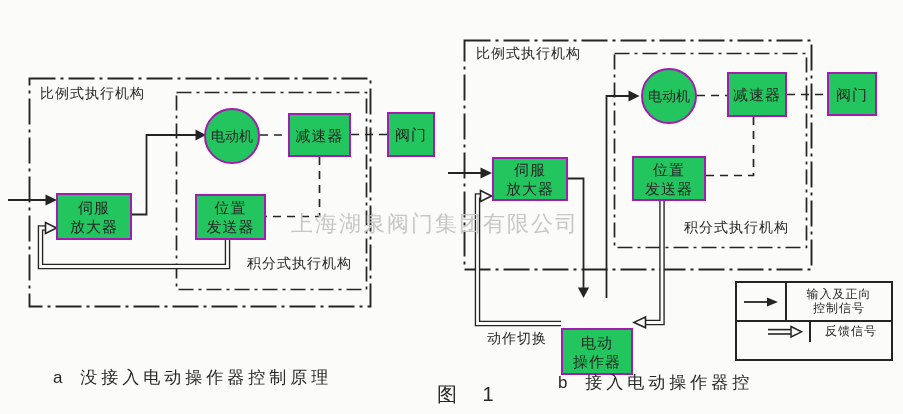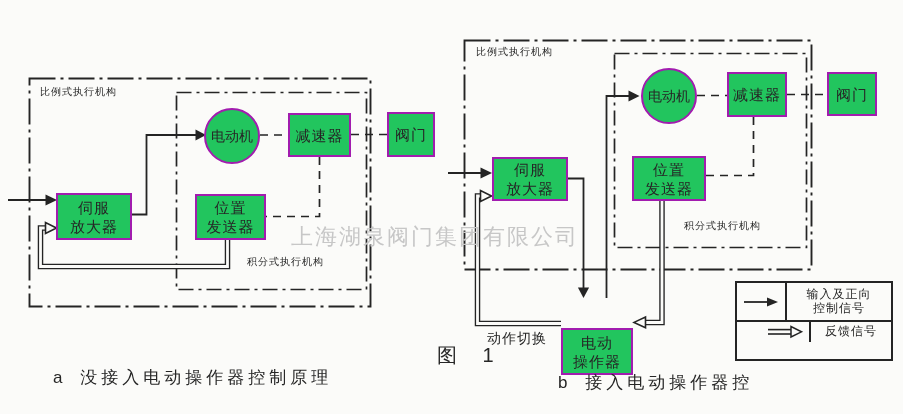--- a/index.html
+++ b/index.html
@@ -8,41 +8,41 @@
     background:#fbfbf9;color:#262626;
     font-family:"Liberation Sans","DejaVu Sans",sans-serif;
   }
   svg.wires{position:absolute;left:0;top:0;}
   .blk{
     position:absolute;box-sizing:border-box;border:2px solid #a21caf;background:#22c55e;
     display:flex;flex-direction:column;align-items:center;justify-content:center;
     text-align:left;font-size:15px;line-height:19px;letter-spacing:1px;white-space:nowrap;
   }
   .circle{border-radius:50%;border-width:2px;font-size:14px;letter-spacing:0;}
-  .lbl{position:absolute;font-size:10px;letter-spacing:1px;white-space:nowrap;}
+  .lbl{position:absolute;font-size:14px;letter-spacing:1px;white-space:nowrap;}
   .lbl-small{font-size:14px;}
   .watermark{
     position:absolute;left:291px;top:209px;font-size:22px;letter-spacing:2px;
-    color:#c7c7c7;white-space:nowrap;margin-top:13px;
+    color:#c7c7c7;white-space:nowrap;
   }
   .legend{
     position:absolute;left:735px;top:281px;width:158px;height:80px;
     box-sizing:border-box;border:2px solid #242424;background:#fbfbf9;
     display:flex;flex-direction:column;
   }
   .lg-row{display:flex;flex:none;}
   .lg-row.r1{height:37px;}
   .lg-row.r2,.lg-row.r3{height:19.5px;border-top:2px solid #242424;padding-left:24px;}
   .lg-sym{width:48px;flex:none;border-right:2px solid #242424;display:flex;align-items:center;justify-content:center;}
   .lg-txt{flex:1;display:flex;flex-direction:column;align-items:center;justify-content:center;
     font-size:12px;line-height:13.5px;letter-spacing:1px;white-space:nowrap;}
   .caption{position:absolute;font-size:17px;white-space:nowrap;}
   .cap-idx{display:inline-block;margin-right:13px;}
   .cap-txt{letter-spacing:4px;}
-  .figtitle{position:absolute;left:437px;top:342px;font-size:20px;white-space:nowrap;}
+  .figtitle{position:absolute;left:437px;top:381px;font-size:20px;white-space:nowrap;}
   .figtitle .num{margin-left:20px;}
 </style>
 </head>
 <body>
 
 <div class="canvas">
 
   <svg class="wires" width="903" height="414" viewBox="0 0 903 414">
     <g stroke="#242424" fill="none">
 

